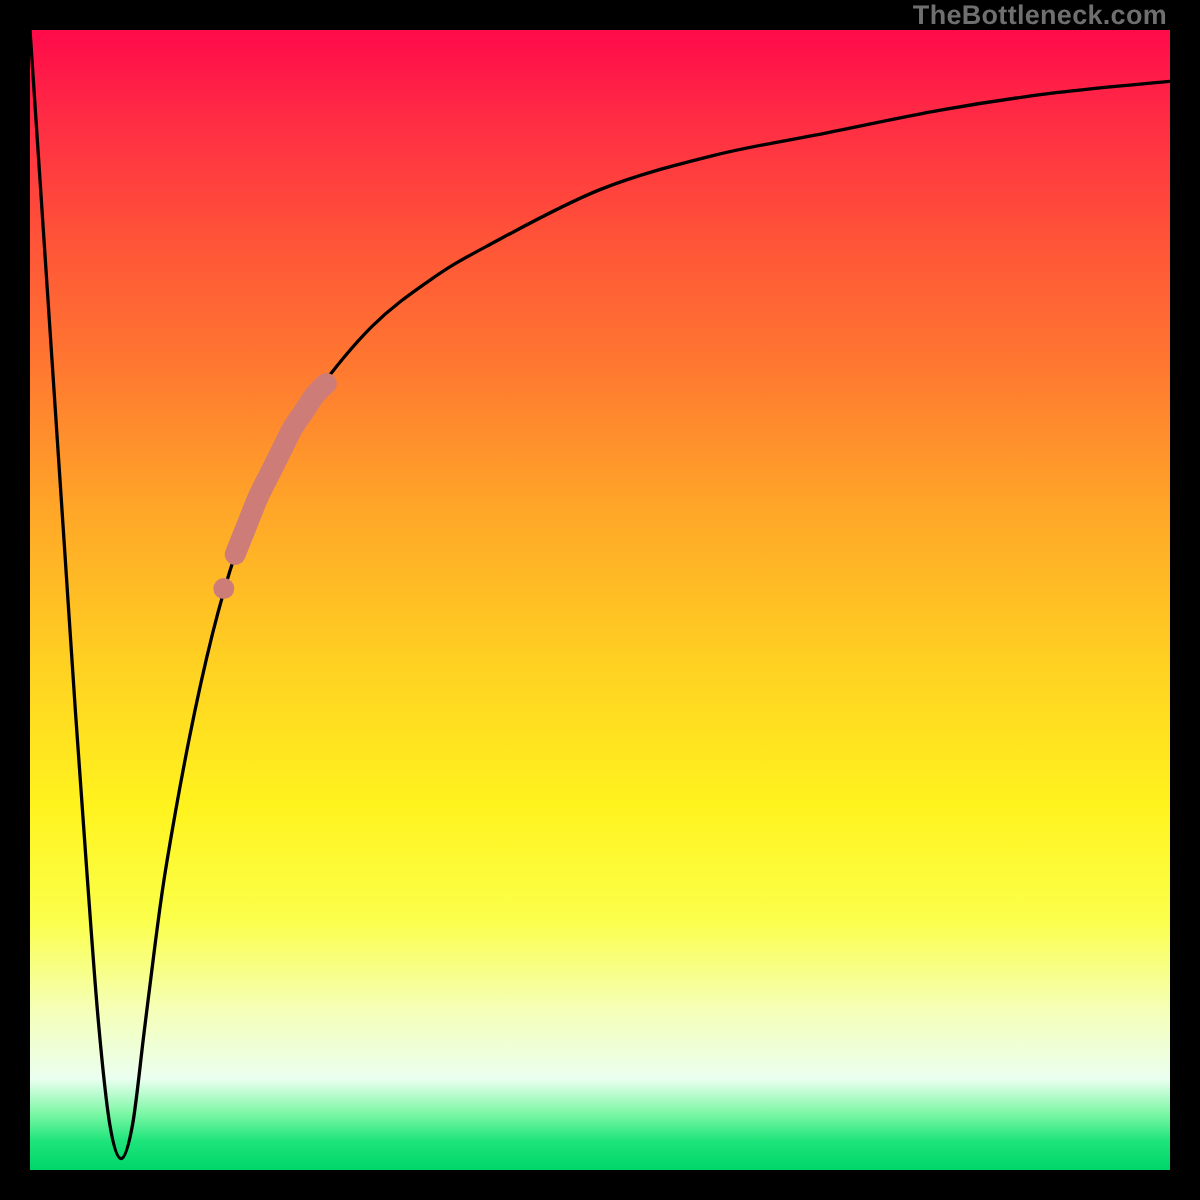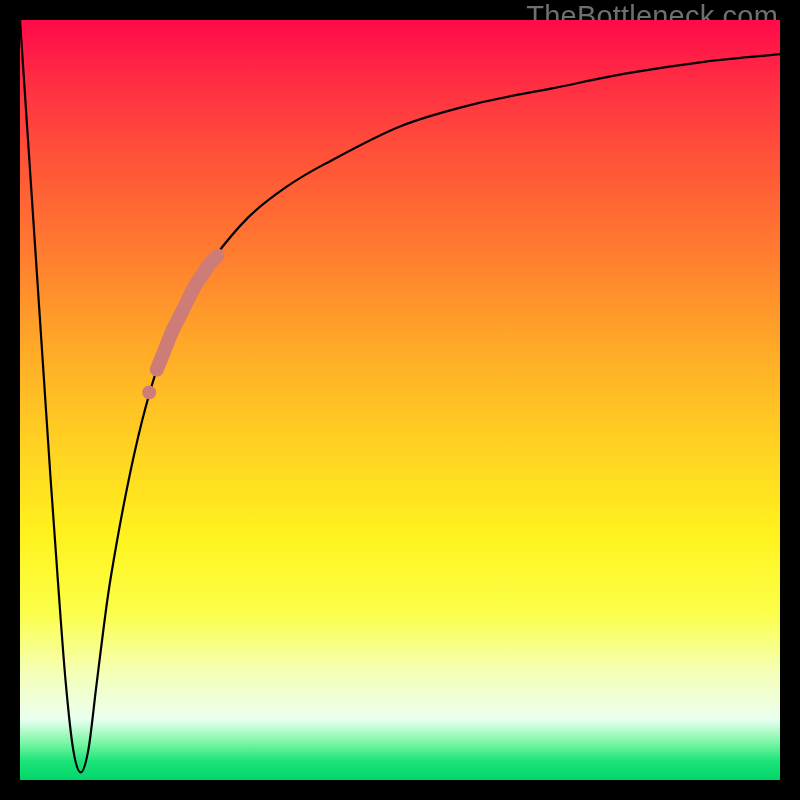--- a/index.html
+++ b/index.html
@@ -46,23 +46,23 @@
     left: 0;
     top: 0;
     width: 760px;
     height: 760px;
   }
   .watermark {
     position: absolute;
     top: 0px;
     right: 22px;
     color: #6f6f6f;
-    font-size: 29px;
+    font-size: 18px;
     letter-spacing: 0.2px;
-    font-weight: 400;
+    font-weight: 700;
     user-select: none;
     pointer-events: none;
   }
 </style>
 </head>
 <body>
 
 <div class="frame">
   <div class="watermark">TheBottleneck.com</div>
 

